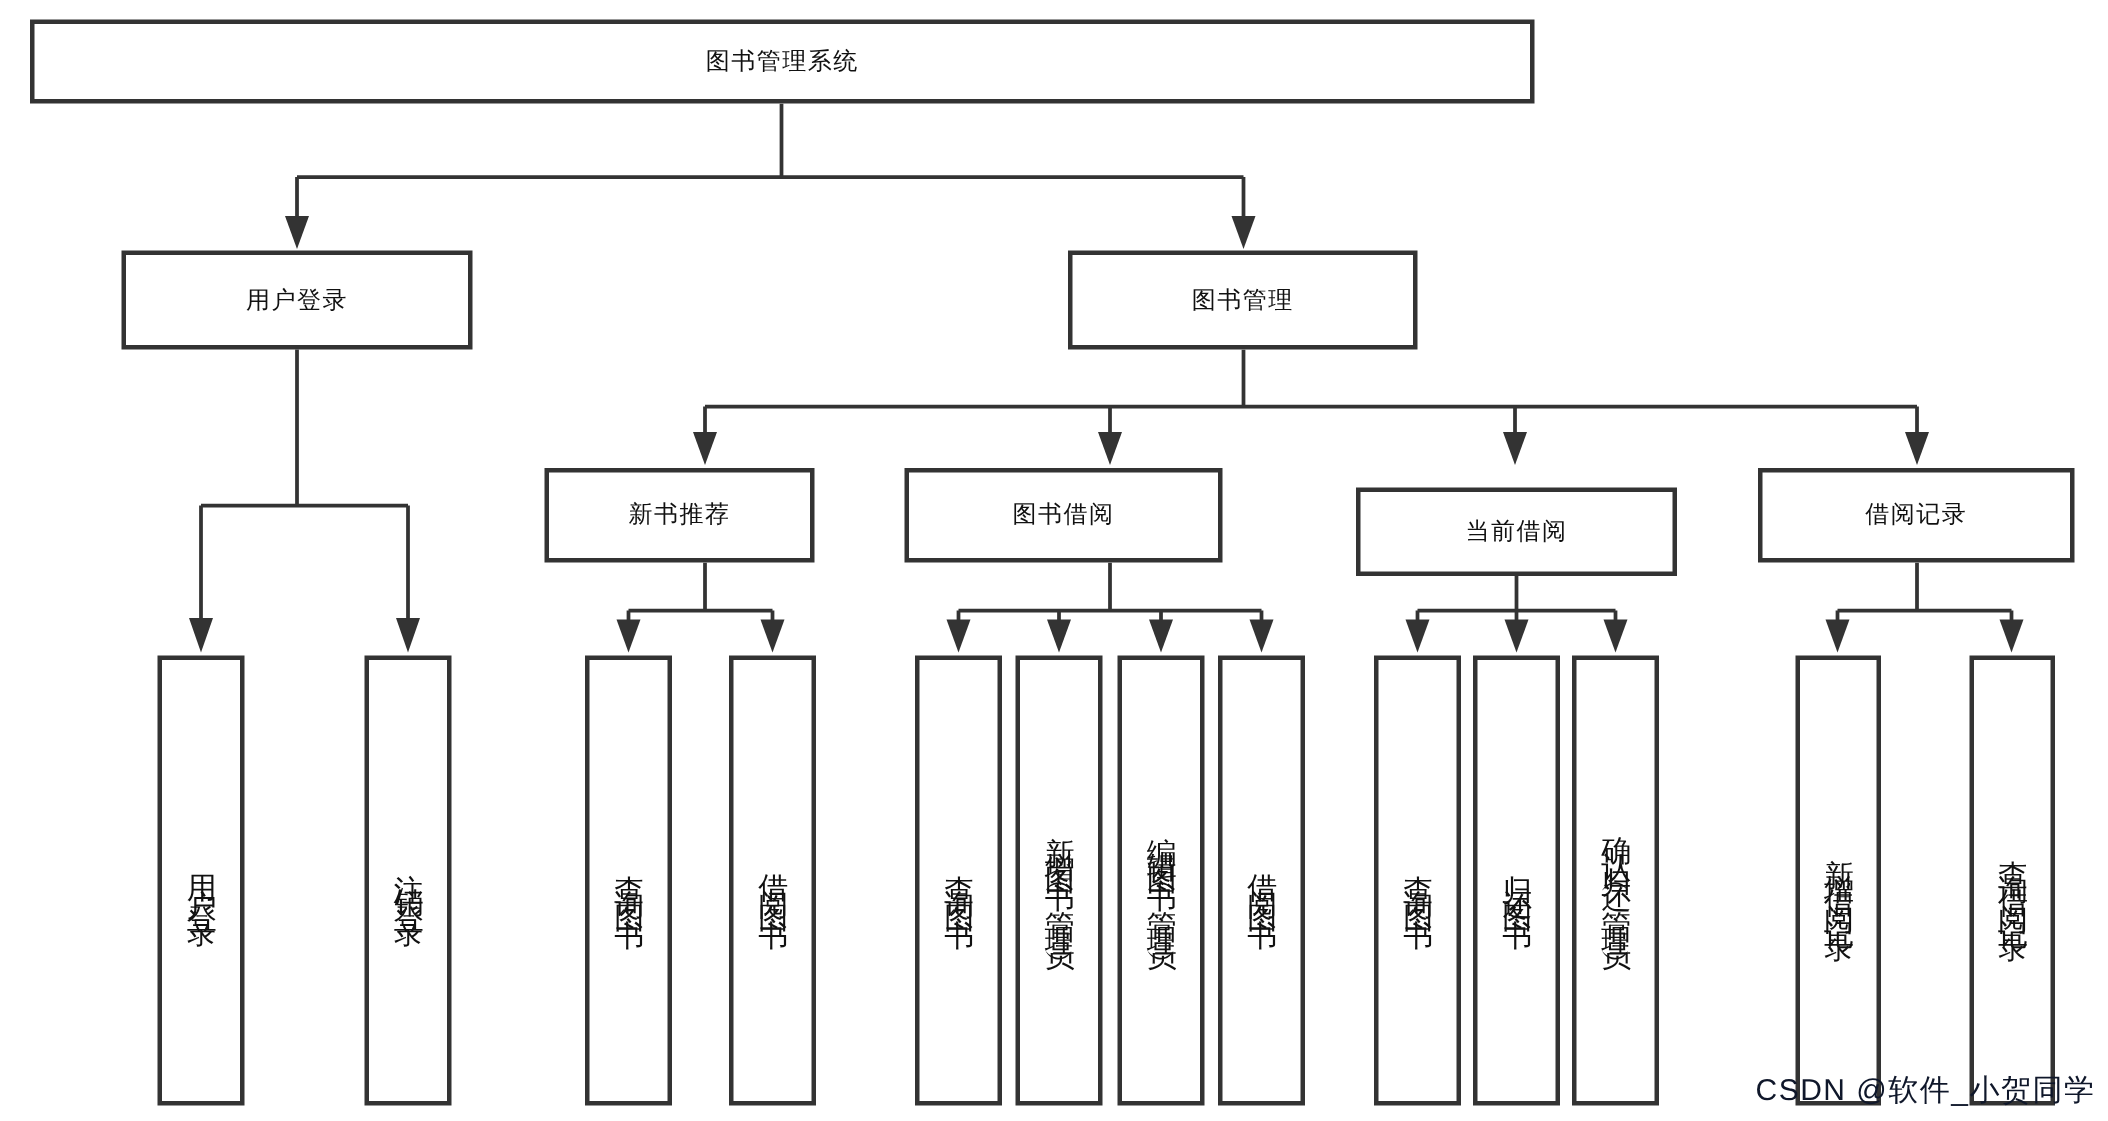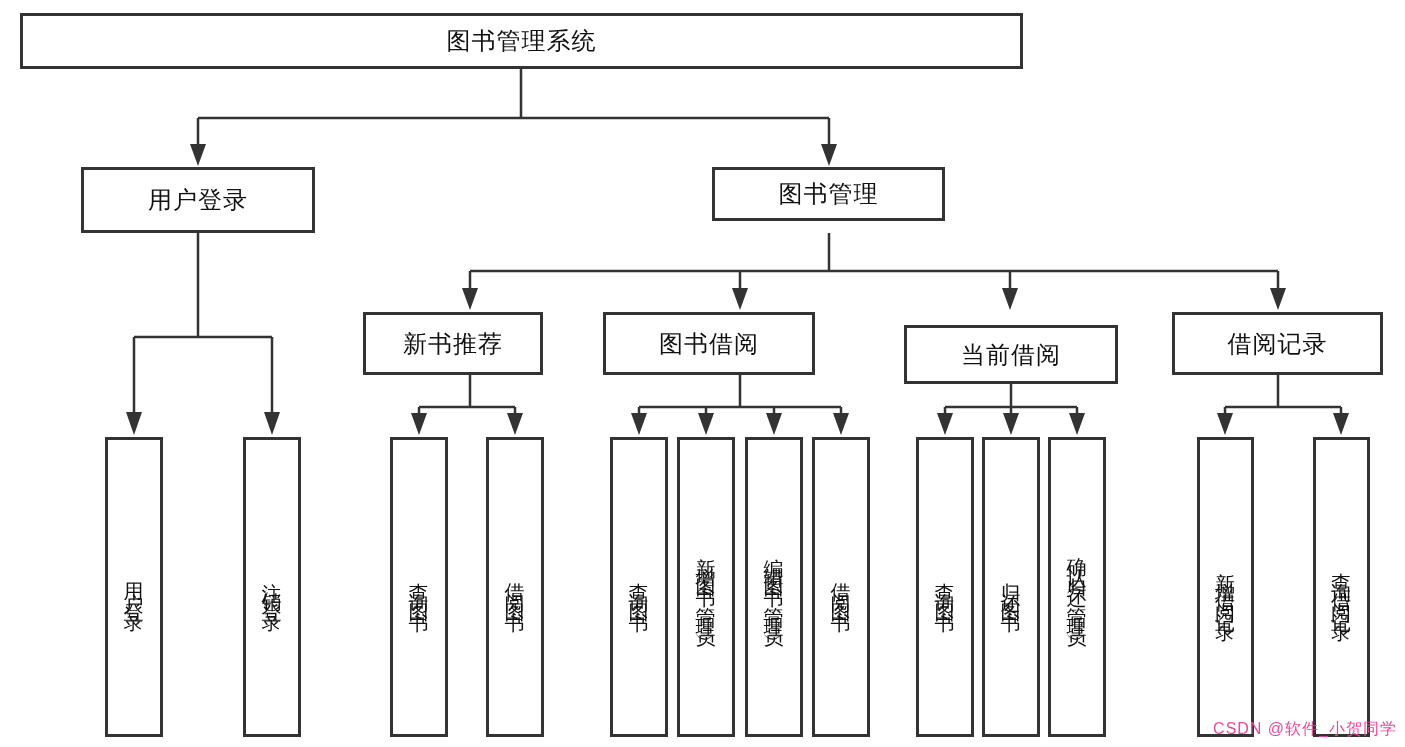--- a/index.html
+++ b/index.html
@@ -20,38 +20,38 @@
     position: absolute;
     box-sizing: border-box;
     background: #ffffff;
     border: 3px solid #333333;
     display: flex;
     align-items: center;
     justify-content: center;
     color: #111111;
   }
   .hbox span {
-    font-size: 24px;
+    font-size: 16px;
     letter-spacing: 1px;
     white-space: nowrap;
   }
   .vbox .vtext {
     writing-mode: vertical-rl;
     text-orientation: mixed;
     font-size: 20px;
     line-height: 1;
     letter-spacing: 10px;
     white-space: nowrap;
   }
   .watermark {
     position: absolute;
     right: 8px;
     bottom: 7px;
-    font-size: 16px;
-    color: #ec4899;
+    font-size: 20px;
+    color: #0f172a;
     letter-spacing: 1px;
     white-space: nowrap;
   }
 </style>
 </head>
 <body>
 
 <div id="canvas">
 
   <svg id="connectors" viewBox="0 0 1405 747" xmlns="http://www.w3.org/2000/svg">
@@ -101,21 +101,21 @@
     </g>
   </svg>
 
   <div class="box hbox" style="left:20px; top:13px; width:1003px; height:56px;">
     <span>图书管理系统</span>
   </div>
 
   <div class="box hbox" style="left:81px; top:167px; width:234px; height:66px;">
     <span>用户登录</span>
   </div>
-  <div class="box hbox" style="left:712px; top:167px; width:233px; height:54px;text-align:center;">
+  <div class="box hbox" style="left:712px; top:167px; width:233px; height:66px;text-align:center;">
     <span>图书管理</span>
   </div>
 
   <div class="box hbox" style="left:363px; top:312px; width:180px; height:63px;">
     <span>新书推荐</span>
   </div>
   <div class="box hbox" style="left:603px; top:312px; width:212px; height:63px;">
     <span>图书借阅</span>
   </div>
   <div class="box hbox" style="left:904px; top:325px; width:214px; height:59px;">

